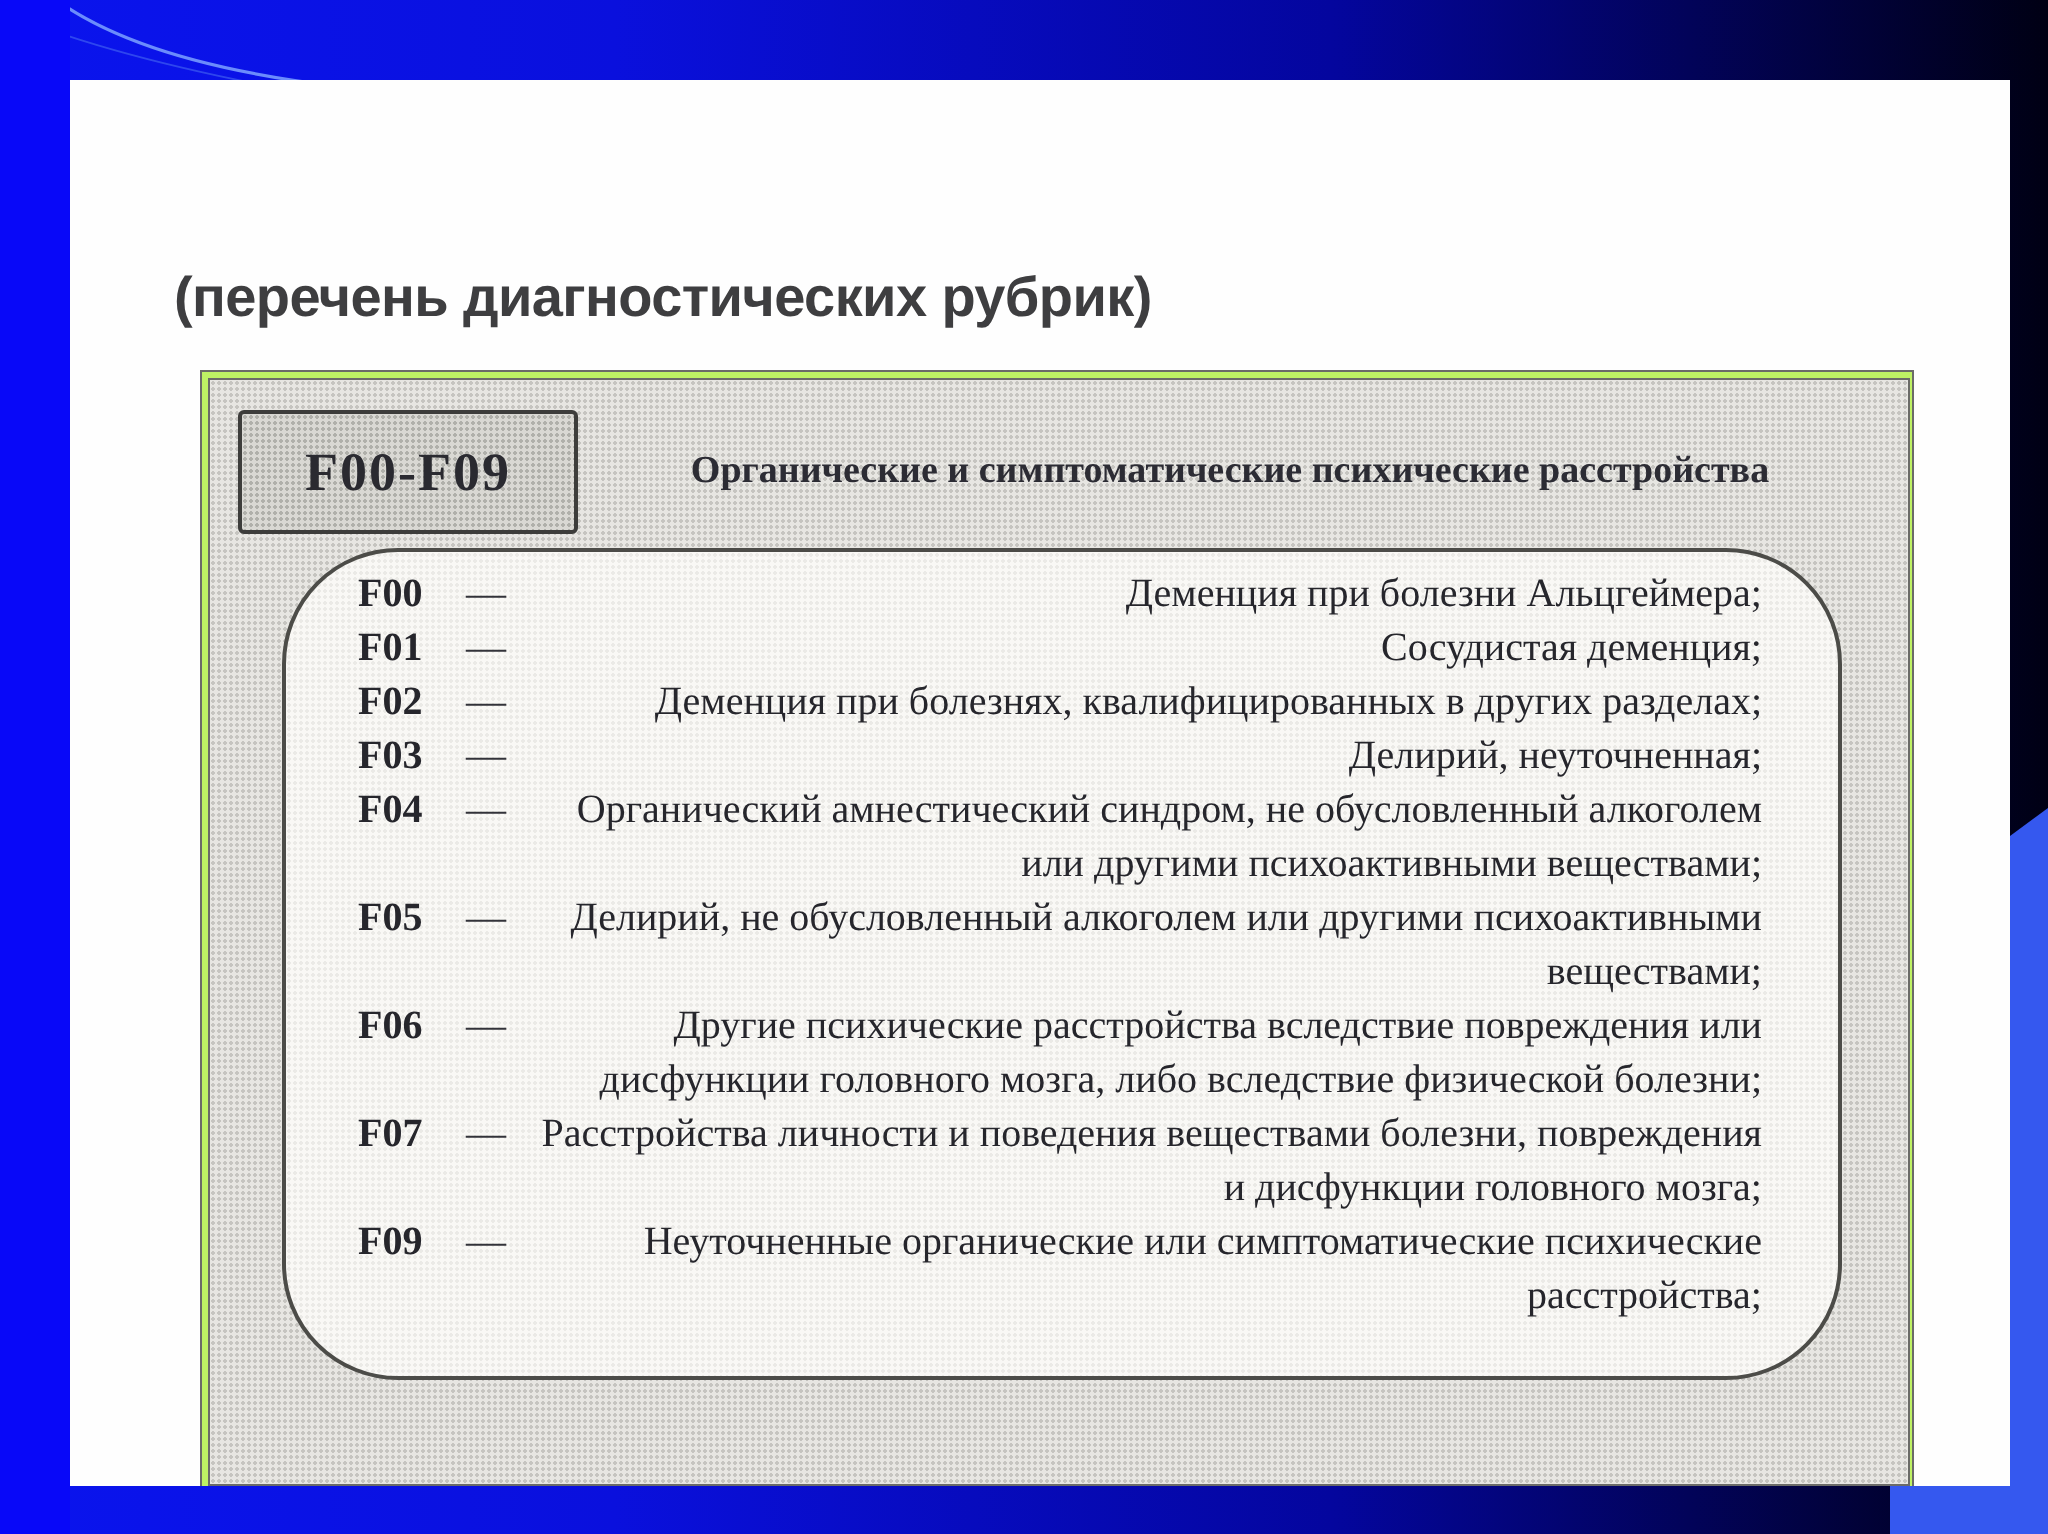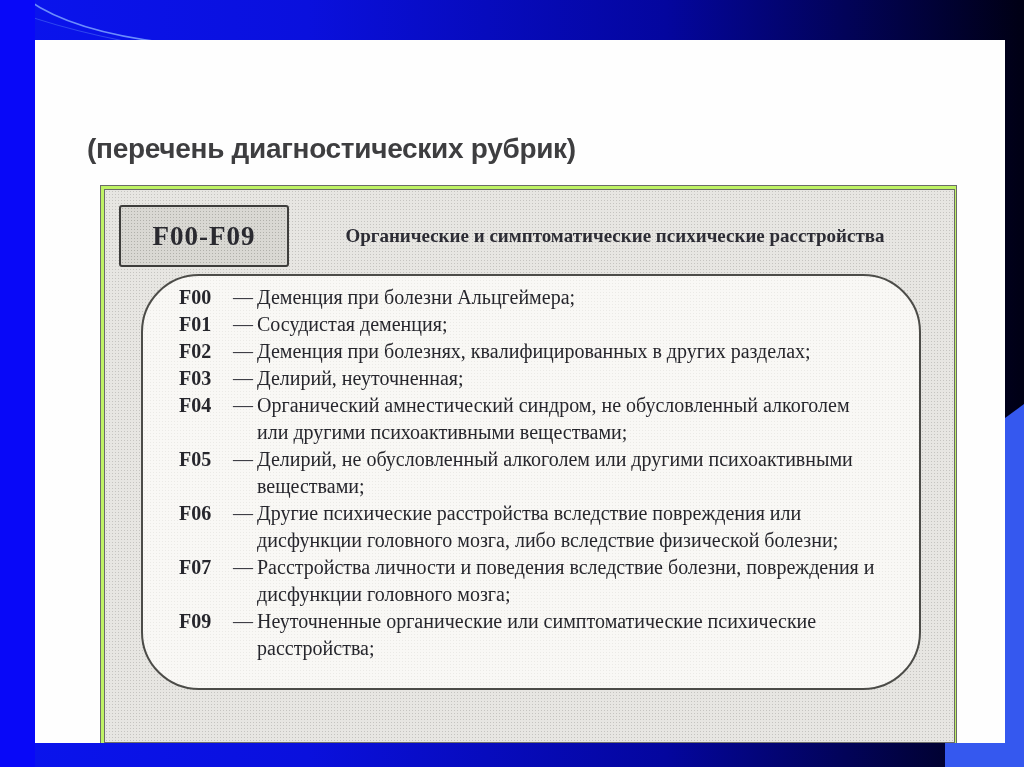--- a/index.html
+++ b/index.html
@@ -73,21 +73,21 @@
     background-size:3px 3px;
     padding:8px 40px 0 36px;box-sizing:border-box;
   }
   .item{
     display:grid;grid-template-columns:50px 28px 624px;
     font-family:"Liberation Serif",serif;
     font-size:20px;line-height:27px;color:#26262c;
   }
   .item .code{font-weight:bold;}
   .item .dash{text-align:center;color:#33333a;}
-  .item .desc{hyphens:manual;}
+  .item .desc{hyphens:manual;text-align:right;}
 </style>
 </head>
 <body>
 
 <div class="slide">
   <svg class="arcs" width="520" height="46" viewBox="0 0 520 46">
     <path d="M 16 -10 Q 58 30 168 43" fill="none" stroke="#7da2ff" stroke-width="1.6" opacity="0.85"></path>
     <path d="M -12 0 Q 45 27 150 46" fill="none" stroke="#5c86f5" stroke-width="1" opacity="0.45"></path>
   </svg>
   <div class="left-strip"></div>
@@ -144,21 +144,21 @@
             <span class="desc">Делирий, не обусловленный алкоголем или другими пси­хоактивными веществами;</span>
           </div>
           <div class="item">
             <span class="code">F06</span>
             <span class="dash">—</span>
             <span class="desc">Другие психические расстройства вследствие повреждения или дисфункции головного мозга, либо вследствие физиче­ской болезни;</span>
           </div>
           <div class="item">
             <span class="code">F07</span>
             <span class="dash">—</span>
-            <span class="desc">Расстройства личности и поведения вследствие болезни, повреждения и дисфункции головного мозга;</span>
+            <span class="desc">Расстройства личности и поведения веществами болезни, повреждения и дисфункции головного мозга;</span>
           </div>
           <div class="item">
             <span class="code">F09</span>
             <span class="dash">—</span>
             <span class="desc">Неуточненные органические или симптоматические пси­хические расстройства;</span>
           </div>
 
         </div>
       </div>
     </div>

